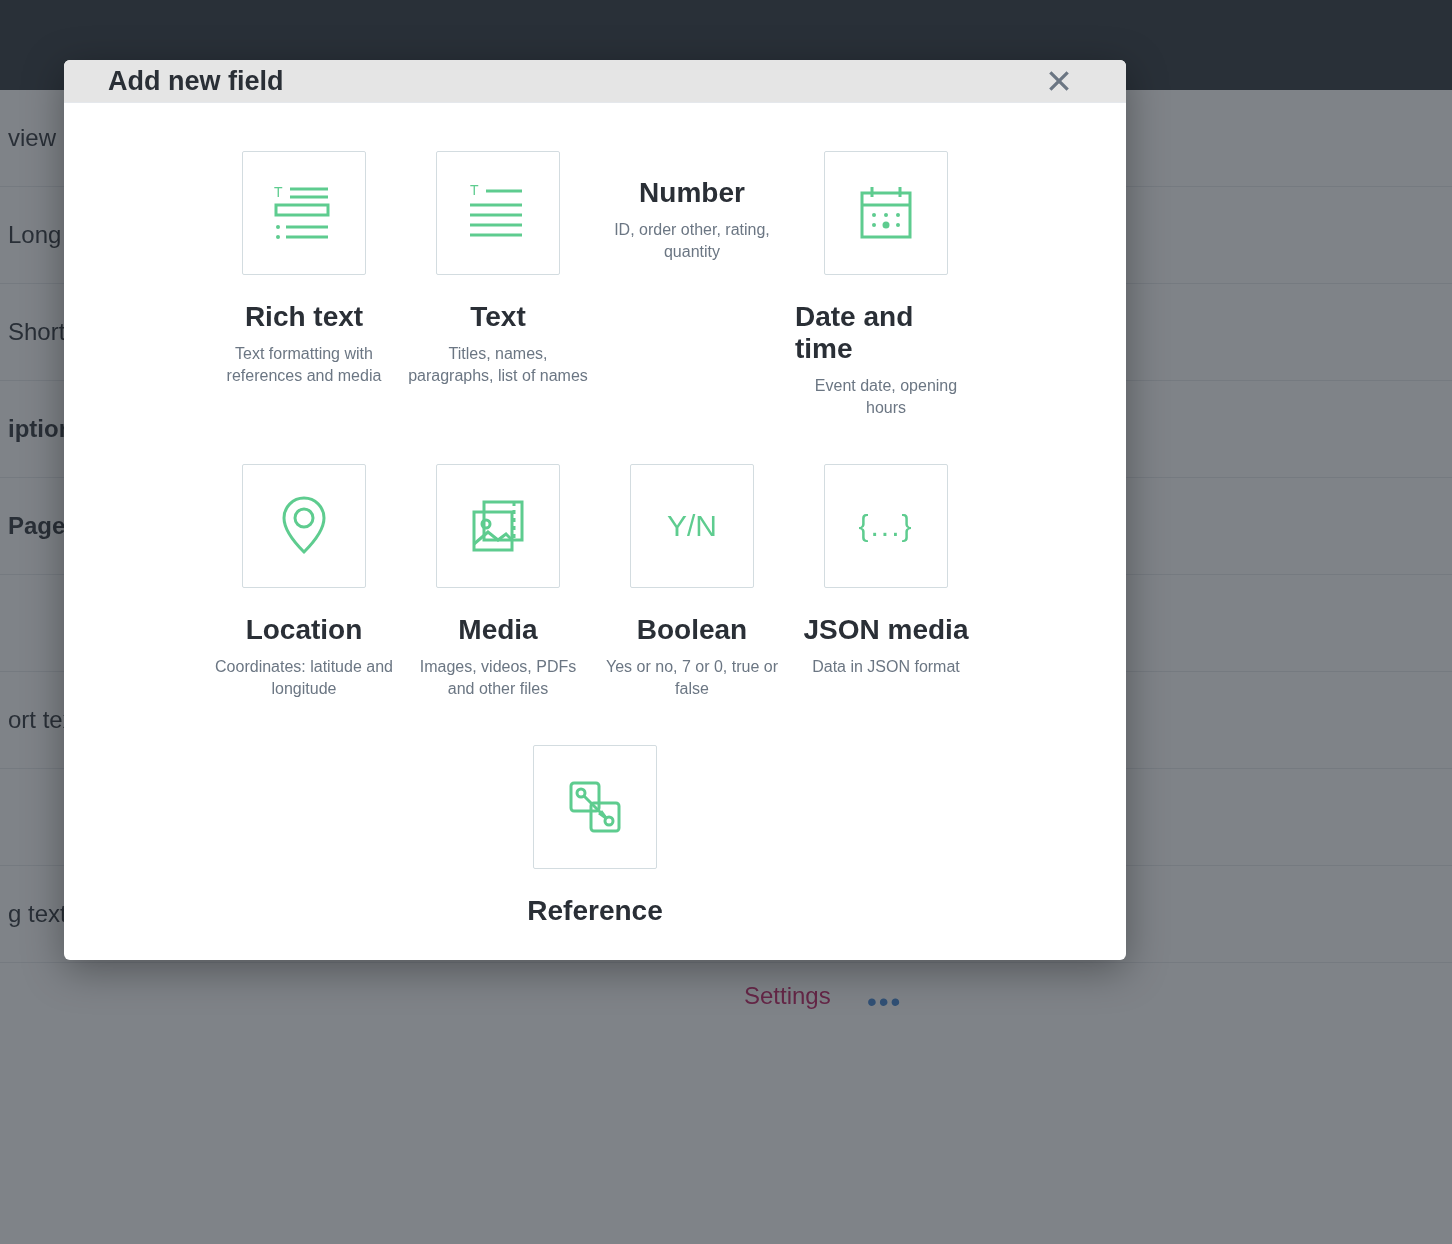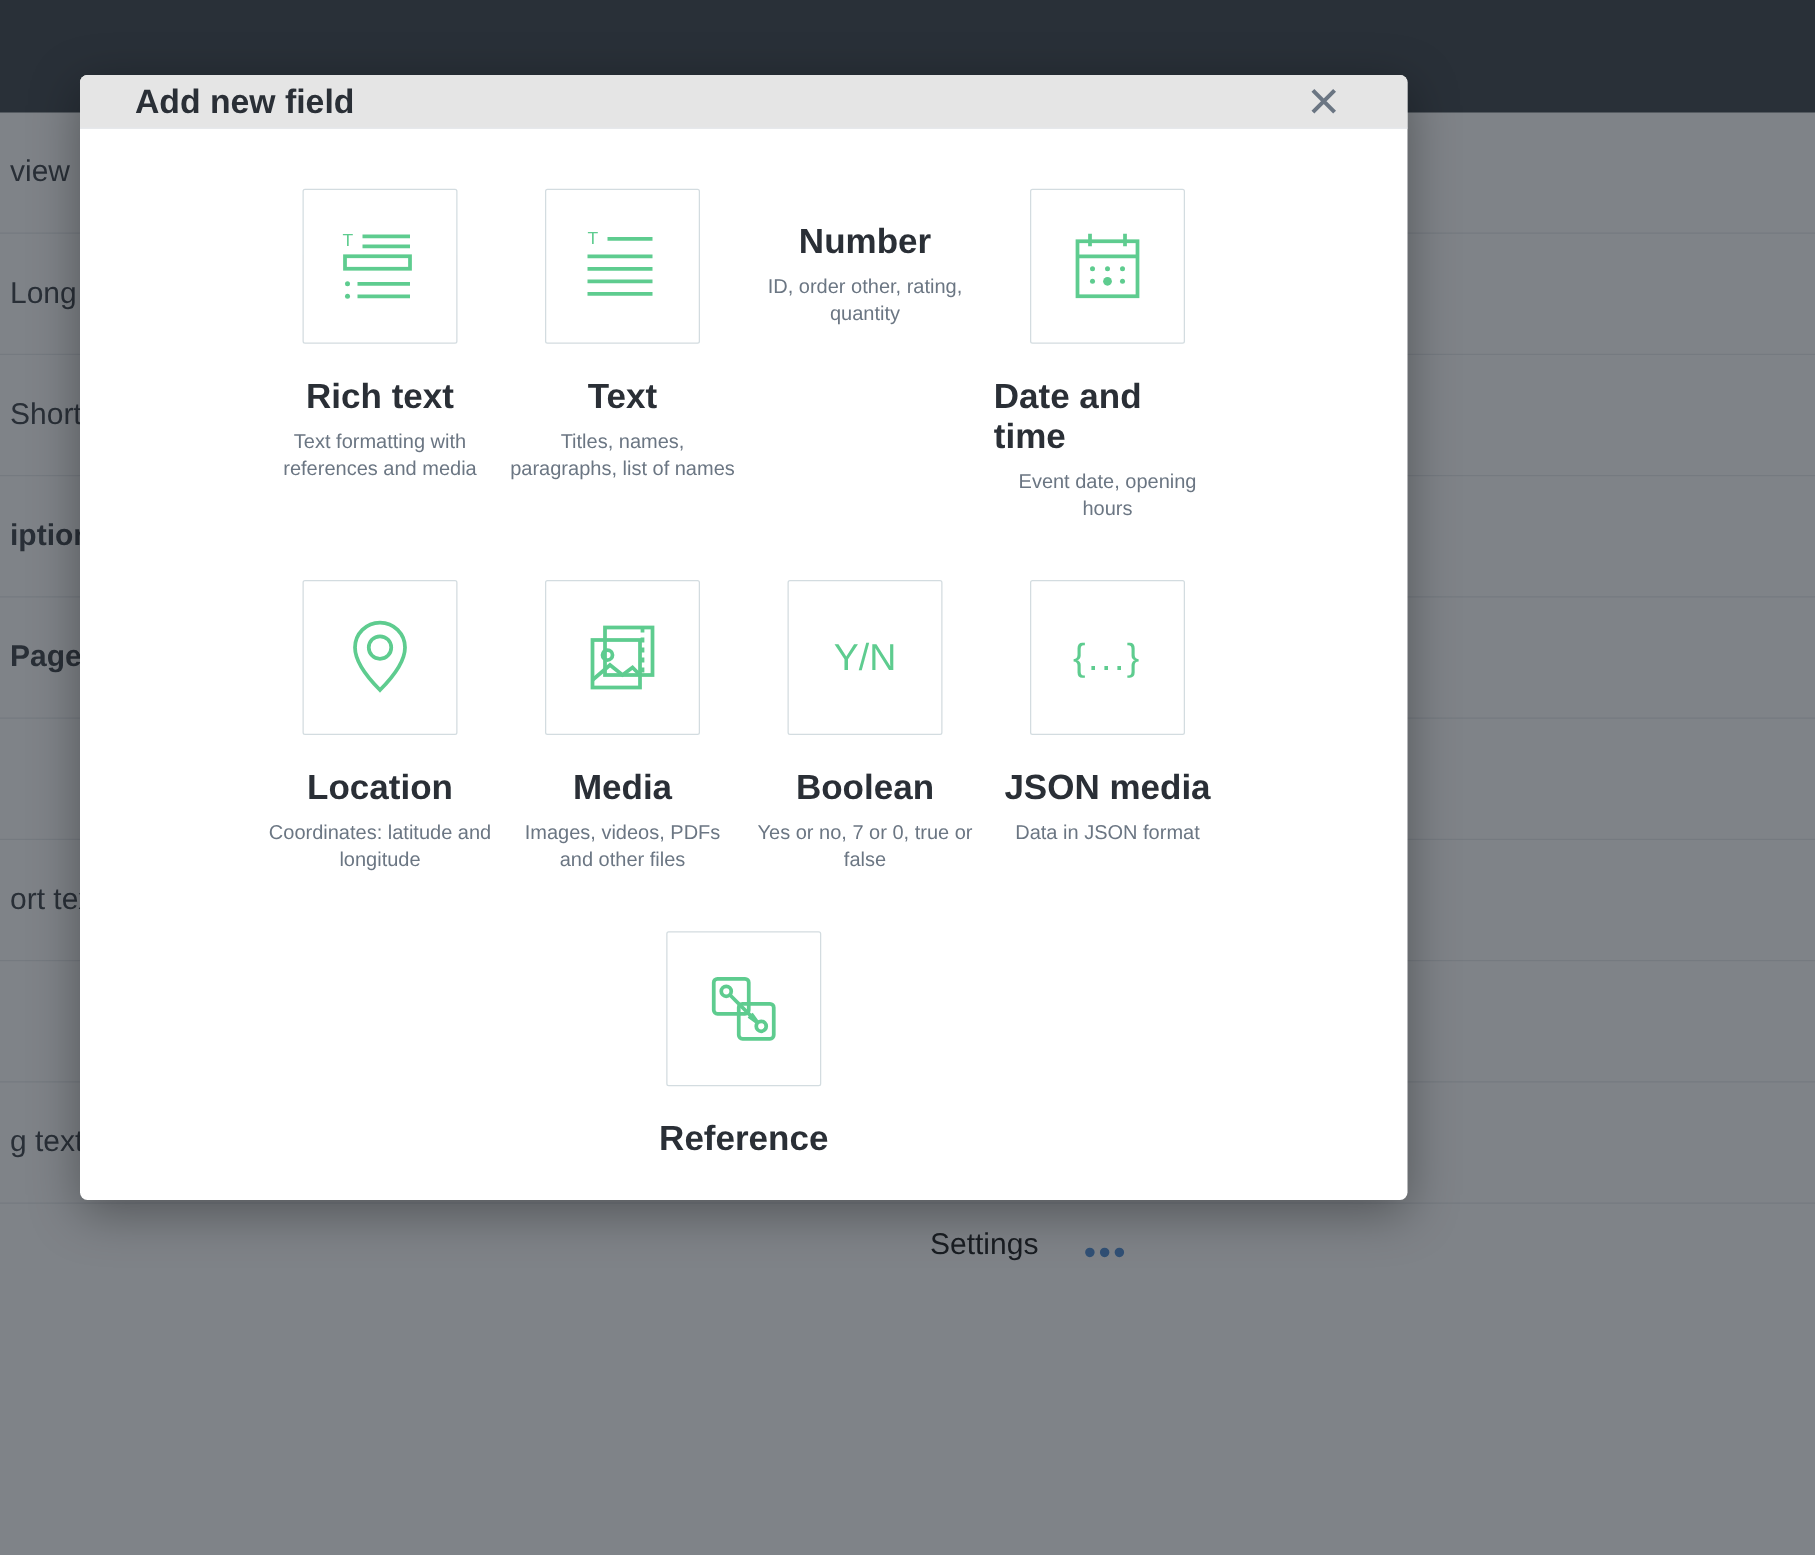--- a/index.html
+++ b/index.html
@@ -15,21 +15,21 @@
   .backdrop .sheet {
     position: absolute; top: 90px; left: 0; right: 0; bottom: 0;
     background: #fff;
   }
   .backdrop .row {
     height: 97px; border-bottom: 1px solid #e5e8ec; display: flex; align-items: center;
     padding-left: 8px; font-size: 24px; color: #2a2f36;
   }
   .backdrop .row.bold { font-weight: 600; }
   .backdrop .footer-link {
-    position: absolute; left: 744px; top: 892px; color: #000000; font-size: 24px;
+    position: absolute; left: 744px; top: 892px; color: #be185d; font-size: 24px;
   }
   .backdrop .footer-ellipsis {
     position: absolute; left: 867px; top: 896px; color: #3c80cf; font-size: 28px; letter-spacing: 2px;
   }
   .overlay {
     position: absolute; inset: 0; background: rgba(42,48,57,0.6);
   }
 
   
   .modal {

